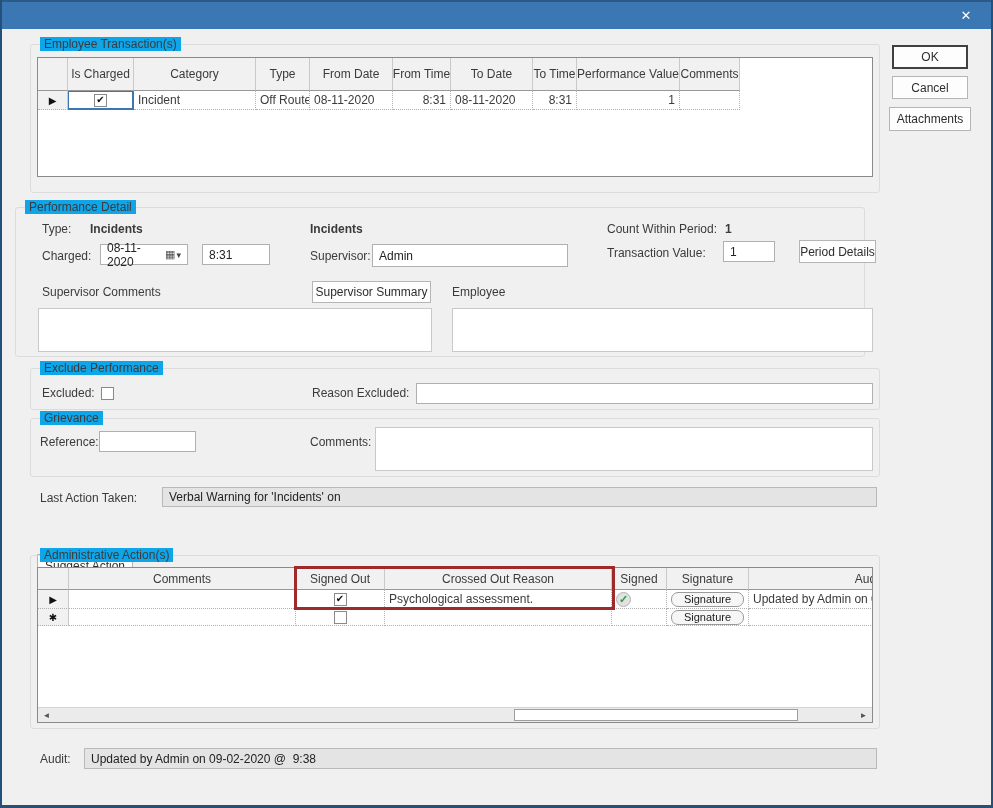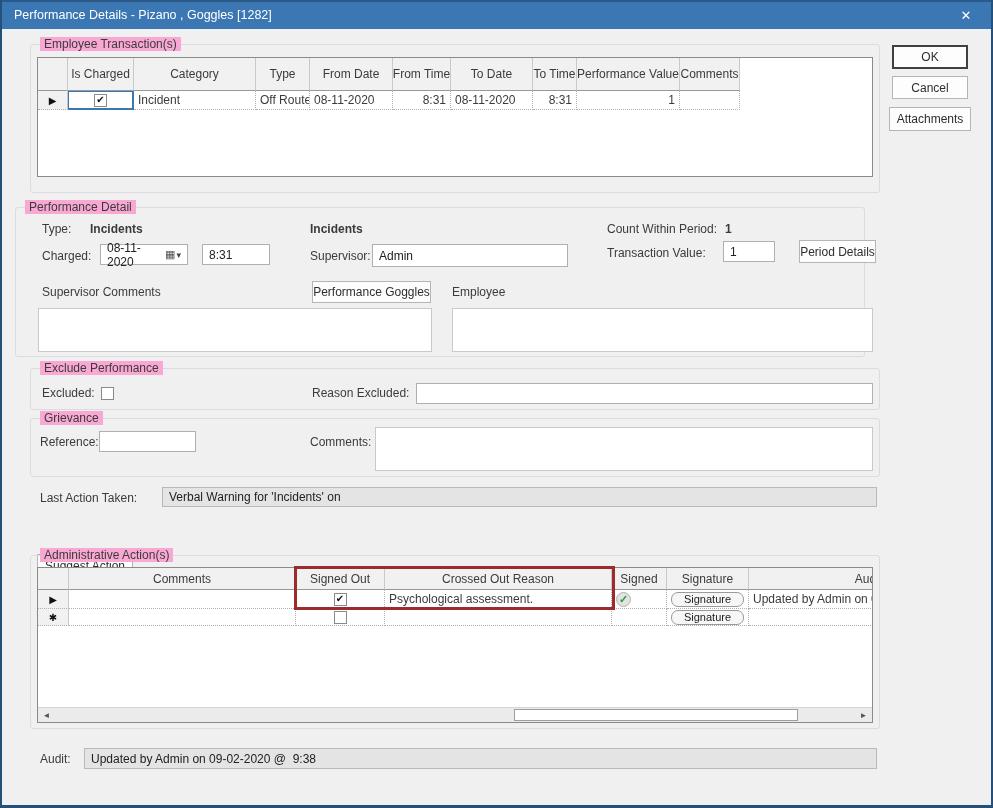--- a/index.html
+++ b/index.html
@@ -6,21 +6,21 @@
   body { font-family:"Liberation Sans", sans-serif; background:#555; }
   .window {
     position:relative; width:993px; height:808px; background:#f0f0f0;
     border-left:2px solid #24507a; border-right:2px solid #24507a; border-bottom:3px solid #24507a;
     overflow:hidden; font-size:12px; color:#3b3b3b;
   }
   .titlebar { position:absolute; left:-2px; top:0; width:993px; height:29px; background:#3a77b3; border-top:2px solid #2b5a88; }
   .title-text { position:absolute; left:14px; top:0; line-height:27px; color:#ffffff; font-size:12.5px; }
   .close-btn { position:absolute; right:6px; top:0; width:42px; height:27px; display:flex; align-items:center; justify-content:center; color:#fff; font-size:13px; cursor:pointer; }
   .group { position:absolute; border:1px solid #dcdcdc; border-radius:3px; }
-  .glabel { position:absolute; top:-8px; left:9px; background:#f9a8d4; padding:0 4px; font-size:12px; color:#3b3b3b; white-space:nowrap; }
+  .glabel { position:absolute; top:-8px; left:9px; background:#0ea5e9; padding:0 4px; font-size:12px; color:#3b3b3b; white-space:nowrap; }
   .lbl { position:absolute; white-space:nowrap; color:#3b3b3b; }
   .b { font-weight:bold; }
   .btn { position:absolute; background:#fdfdfd; border:1px solid #b5b5b5; display:flex; align-items:center; justify-content:center; font-size:12px; color:#2e2e2e; cursor:pointer; }
   .btn.default { border:2px solid #404040; }
   .tb { position:absolute; background:#fff; border:1px solid #b0b0b0; display:flex; align-items:center; padding:0 6px; font-size:12px; color:#222; }
   .ro { background:#e4e4e4 !important; border:1px solid #b9b9b9; white-space:pre; }
   .ta { position:absolute; background:#fff; border:1px solid #c9c9c9; }
   .grid { position:absolute; background:#fff; border:1px solid #8a8a8a; overflow:hidden; }
   .grow { display:flex; }
   .gh { background:#f1f1f1; border-right:1px solid #c9c9c9; border-bottom:1px solid #989898; display:flex; align-items:center; justify-content:center; flex:none; overflow:hidden; white-space:nowrap; }
@@ -39,21 +39,20 @@
   .sthumb { position:absolute; top:1px; height:12px; background:#fff; border:1px solid #9e9e9e; cursor:grab; }
   .cal-ic { display:inline-flex; align-items:center; gap:1px; margin-left:auto; color:#555; font-size:11px; cursor:pointer; }
   .dd { font-size:9px; color:#444; }
 </style>
 </head>
 <body>
 
 <div class="window">
 
   <div class="titlebar">
-    <div class="title-text">Performance Details - Pizano , Goggles [1282]</div>
     <div class="close-btn">✕</div>
   </div>
 
   <div class="group" style="left:28px; top:44px; width:850px; height:149px;">
     <span class="glabel">Employee Transaction(s)</span>
   </div>
   <div class="grid" style="left:35px; top:57px; width:836px; height:120px;">
     <div class="grow" style="height:33px;">
       <div class="gh" style="width:30px;"></div>
       <div class="gh" style="width:66px;">Is Charged</div>
@@ -112,21 +111,21 @@
   <div class="tb" style="left:370px; top:244px; width:196px; height:23px;">
       <span>Admin</span>
     </div>
   <div class="lbl" style="left:605px; top:246px;">Transaction Value:</div>
   <div class="tb" style="left:721px; top:241px; width:52px; height:21px;">
       <span>1</span>
     </div>
   <button class="btn" style="left:797px; top:240px; width:77px; height:23px;">Period Details</button>
 
   <div class="lbl" style="left:40px; top:285px;">Supervisor Comments</div>
-  <button class="btn" style="left:310px; top:281px; width:119px; height:22px;">Performance Goggles</button>
+  <button class="btn" style="left:310px; top:281px; width:119px; height:22px;">Supervisor Summary</button>
   <div class="lbl" style="left:450px; top:285px;">Employee</div>
   <div class="ta" style="left:36px; top:308px; width:394px; height:44px;"></div>
   <div class="ta" style="left:450px; top:308px; width:421px; height:44px;"></div>
 
   <div class="group" style="left:28px; top:368px; width:850px; height:42px;">
     <span class="glabel">Exclude Performance</span>
   </div>
   <div class="lbl" style="left:40px; top:386px;">Excluded:</div>
   <span class="cb" style="position:absolute; left:99px; top:387px;"></span>
   <div class="lbl" style="left:310px; top:386px;">Reason Excluded:</div>

